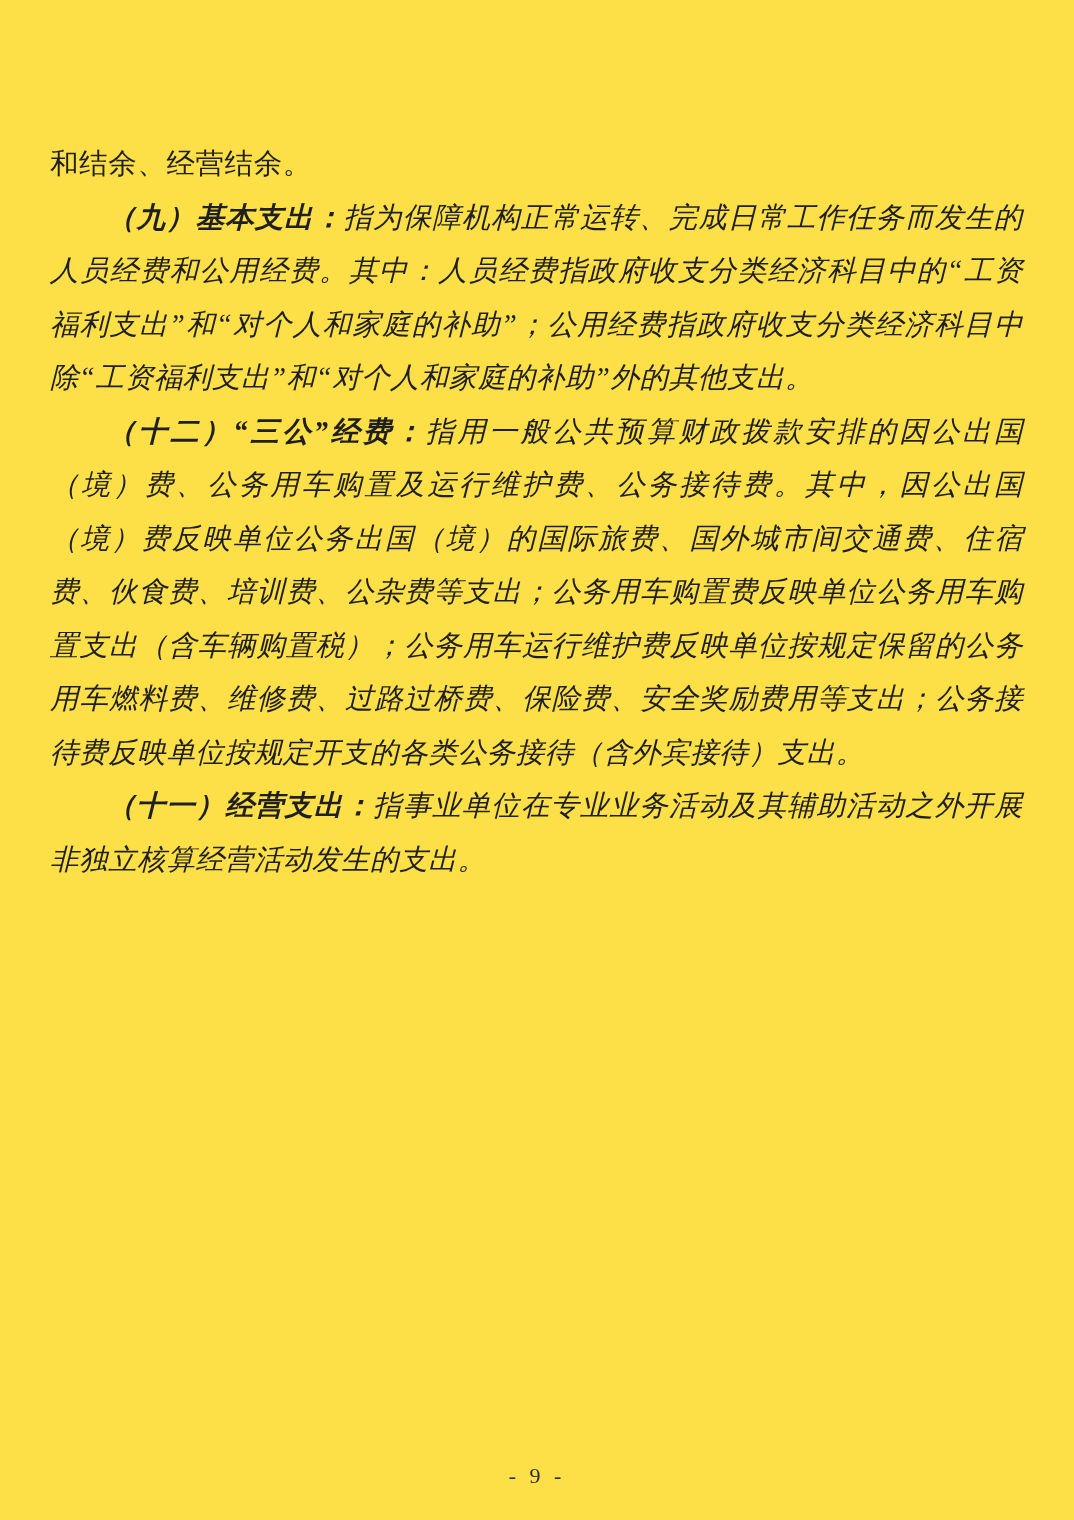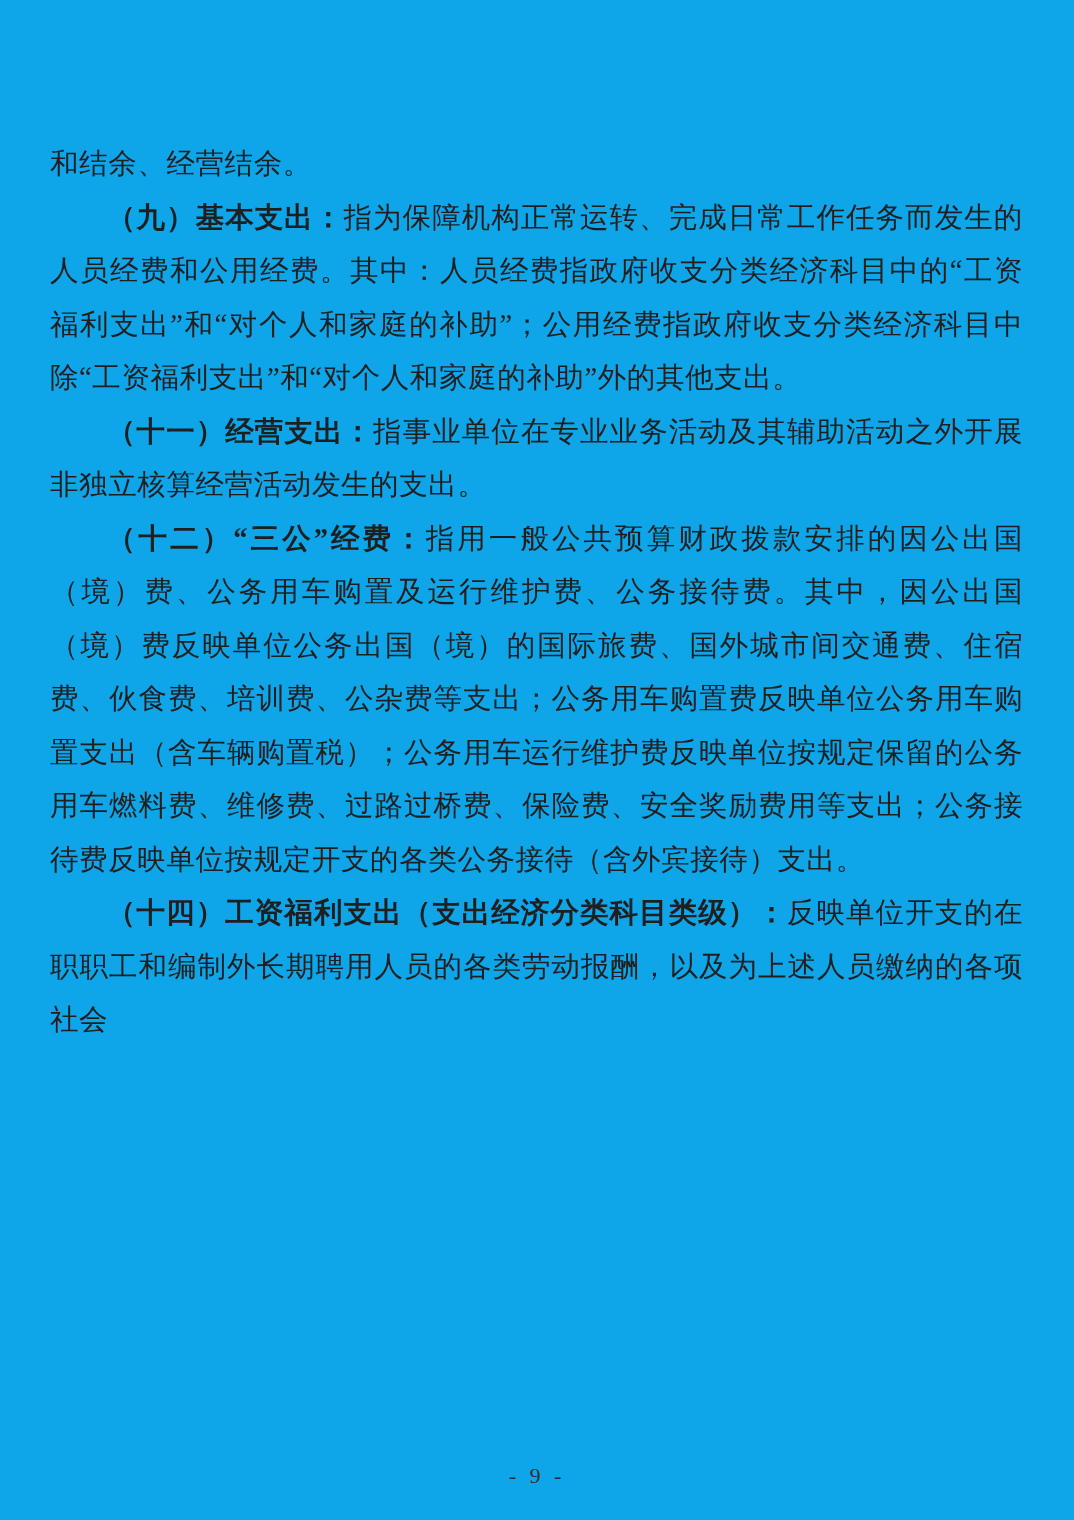--- a/index.html
+++ b/index.html
@@ -4,40 +4,41 @@
 <style>
   html, body {
     margin: 0;
     padding: 0;
     background: #ffffff;
   }
   .page {
     position: relative;
     width: 1074px;
     height: 1520px;
-    background: #0ea5e9;
+    background: #fde047;
     overflow: hidden;
     font-family: "Liberation Serif", "DejaVu Serif", serif;
   }
   .content {
     position: absolute;
     top: 137px;
     left: 50px;
     width: 973px;
   }
   .para {
     margin: 0;
     font-size: 28.5px;
     line-height: 53.5px;
     color: #1f1f1f;
     text-align: justify;
     letter-spacing: 0.6px;
   }
   .para.indent {
     text-indent: 2em;
+    font-style: italic;
   }
   .lead {
     font-weight: 700;
   }
   .pagefooter {
     position: absolute;
     top: 1463px;
     left: 0;
     width: 100%;
     text-align: center;
@@ -50,25 +51,24 @@
 <body>
 
 <div class="page">
   <main class="content">
 
     <p class="para"><b class="lead"></b><span>和结余、经营结余。</span></p>
 
     <p class="para indent"><b class="lead">（九）基本支出：</b><span>指为保障机构正常运转、完成日常工作任务而发生的人员经费和公用经费。其中：人员经费指政府收支分类经济科目中的“工资福利支出”和“对个人和家庭的补助”；公用经费指政府收支分类经济科目中除“工资福利支出”和“对个人和家庭的补助”外的其他支出。</span></p>
 
 
+    <p class="para indent"><b class="lead">（十二）“三公”经费：</b><span>指用一般公共预算财政拨款安排的因公出国（境）费、公务用车购置及运行维护费、公务接待费。其中，因公出国（境）费反映单位公务出国（境）的国际旅费、国外城市间交通费、住宿费、伙食费、培训费、公杂费等支出；公务用车购置费反映单位公务用车购置支出（含车辆购置税）；公务用车运行维护费反映单位按规定保留的公务用车燃料费、维修费、过路过桥费、保险费、安全奖励费用等支出；公务接待费反映单位按规定开支的各类公务接待（含外宾接待）支出。</span></p>
+
     <p class="para indent"><b class="lead">（十一）经营支出：</b><span>指事业单位在专业业务活动及其辅助活动之外开展非独立核算经营活动发生的支出。</span></p>
 
-    <p class="para indent"><b class="lead">（十二）“三公”经费：</b><span>指用一般公共预算财政拨款安排的因公出国（境）费、公务用车购置及运行维护费、公务接待费。其中，因公出国（境）费反映单位公务出国（境）的国际旅费、国外城市间交通费、住宿费、伙食费、培训费、公杂费等支出；公务用车购置费反映单位公务用车购置支出（含车辆购置税）；公务用车运行维护费反映单位按规定保留的公务用车燃料费、维修费、过路过桥费、保险费、安全奖励费用等支出；公务接待费反映单位按规定开支的各类公务接待（含外宾接待）支出。</span></p>
 
-
-    <p class="para indent"><b class="lead">（十四）工资福利支出（支出经济分类科目类级）：</b><span>反映单位开支的在职职工和编制外长期聘用人员的各类劳动报酬，以及为上述人员缴纳的各项社会</span></p>
 
   </main>
 
   <footer class="pagefooter">
     <span>- 9 -</span>
   </footer>
 </div>
 
 </body></html>

